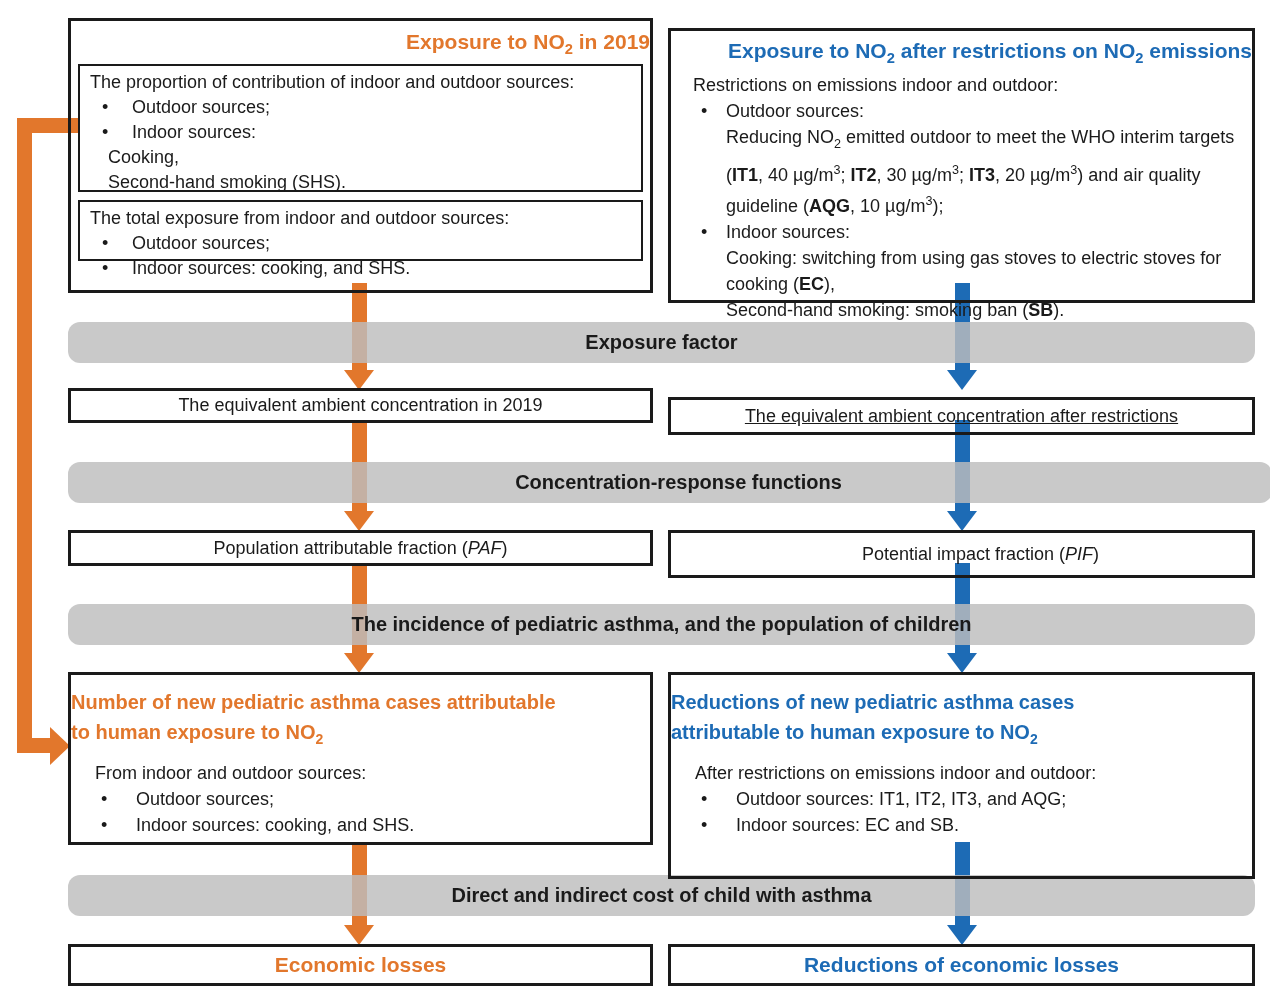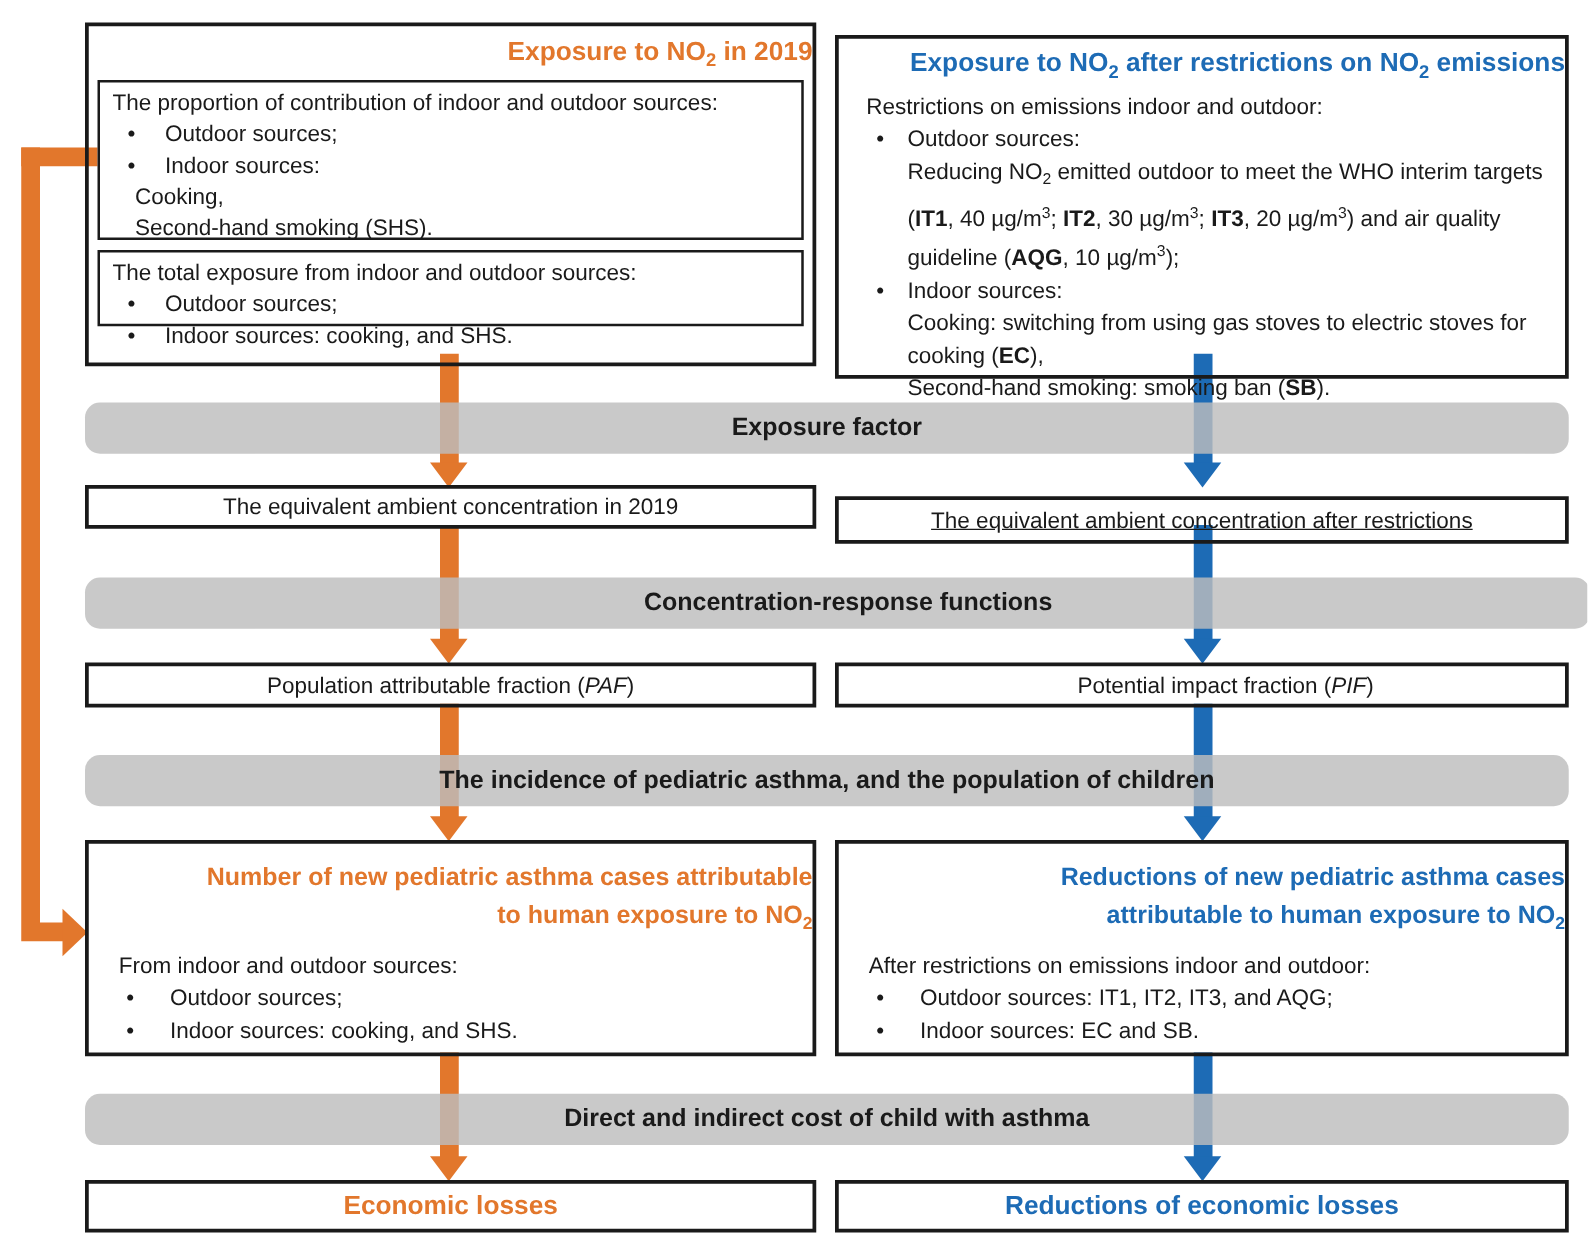--- a/index.html
+++ b/index.html
@@ -27,21 +27,21 @@
         font-weight:bold;font-size:20px;color:var(--ink);}
 
   
   .bx{position:absolute;border:3px solid var(--ink);background:transparent;z-index:3;box-sizing:border-box;}
   .bx-inner{position:absolute;border:2px solid var(--ink);background:transparent;z-index:4;box-sizing:border-box;
             padding:4px 10px;font-size:18px;line-height:25px;}
   .mid{display:flex;align-items:center;justify-content:center;font-size:18px;text-align:center;}
   .title{font-weight:bold;font-size:21px;text-align:right;padding-top:9px;}
   .title.o, .o-text{color:var(--orange);}
   .title.b, .b-text{color:var(--blue);}
-  .big-title{font-weight:bold;font-size:20px;line-height:30px;text-align:right;padding-top:12px;}
+  .big-title{font-weight:bold;font-size:20px;line-height:30px;text-align:left;padding-top:12px;}
   .body-block{font-size:18px;line-height:26px;padding:6px 12px 0 24px;}
   .brow{display:flex;}
   .blt{flex:0 0 42px;padding-left:12px;box-sizing:border-box;}
   .blt.narrow{flex:0 0 33px;padding-left:8px;}
   .subline{margin-left:18px;}
   .indent{margin-left:33px;}
   .bottom-title{display:flex;align-items:center;justify-content:center;font-weight:bold;font-size:21px;}
   sub{font-size:70%;}
   sup{font-size:70%;}
 </style>
@@ -135,39 +135,39 @@
   <div class="bx mid" style="left:68px;top:388px;width:585px;height:35px;">
     <span>The equivalent ambient concentration in 2019</span>
   </div>
   <div class="bx mid" style="left:668px;top:397px;width:587px;height:38px;text-decoration:underline;">
     <span>The equivalent ambient concentration after restrictions</span>
   </div>
 
   <div class="bx mid" style="left:68px;top:530px;width:585px;height:36px;text-align:right;">
     <span>Population attributable fraction (<i>PAF</i>)</span>
   </div>
-  <div class="bx mid" style="left:668px;top:530px;width:587px;height:36px;padding-left:38px;">
+  <div class="bx mid" style="left:668px;top:530px;width:587px;height:48px;padding-left:38px;">
     <span>Potential impact fraction (<i>PIF</i>)</span>
   </div>
 
   <div class="bx" style="left:68px;top:672px;width:585px;height:173px;">
     <div class="big-title o-text">Number of new pediatric asthma cases attributable<br>to human exposure to NO<sub>2</sub></div>
     <div class="body-block">
       <div>From indoor and outdoor sources:</div>
       <div class="brow">
         <span class="blt" style="flex:0 0 41px;padding-left:6px;">•</span>
         <span>Outdoor sources;</span>
       </div>
       <div class="brow">
         <span class="blt" style="flex:0 0 41px;padding-left:6px;">•</span>
         <span>Indoor sources: cooking, and SHS.</span>
       </div>
     </div>
   </div>
-  <div class="bx" style="left:668px;top:672px;width:587px;height:173px;">
+  <div class="bx" style="left:668px;top:672px;width:587px;height:207px;">
     <div class="big-title b-text">Reductions of new pediatric asthma cases<br>attributable to human exposure to NO<sub>2</sub></div>
     <div class="body-block">
       <div>After restrictions on emissions indoor and outdoor:</div>
       <div class="brow">
         <span class="blt" style="flex:0 0 41px;padding-left:6px;">•</span>
         <span>Outdoor sources: IT1, IT2, IT3, and AQG;</span>
       </div>
       <div class="brow">
         <span class="blt" style="flex:0 0 41px;padding-left:6px;">•</span>
         <span>Indoor sources: EC and SB.</span>

